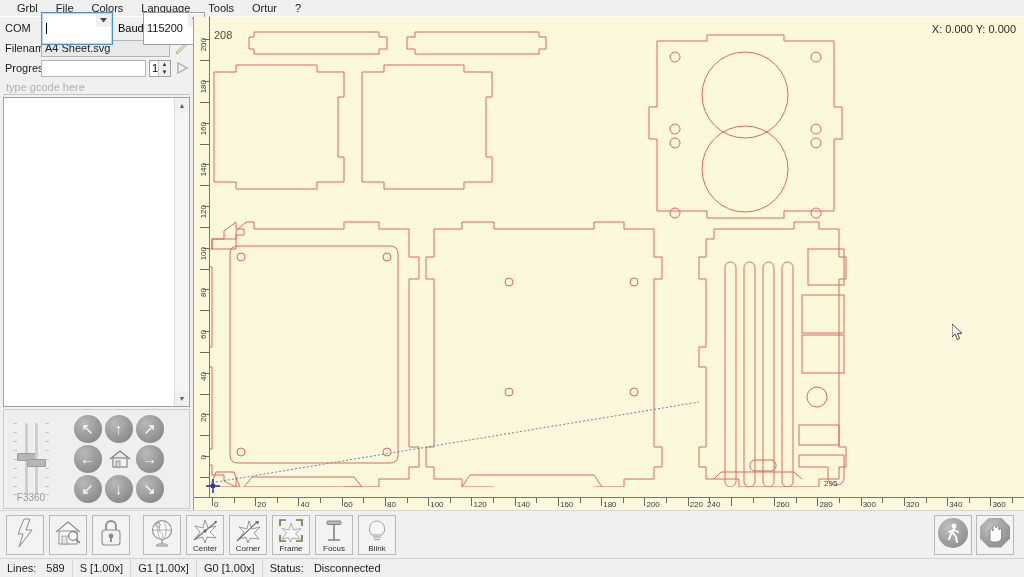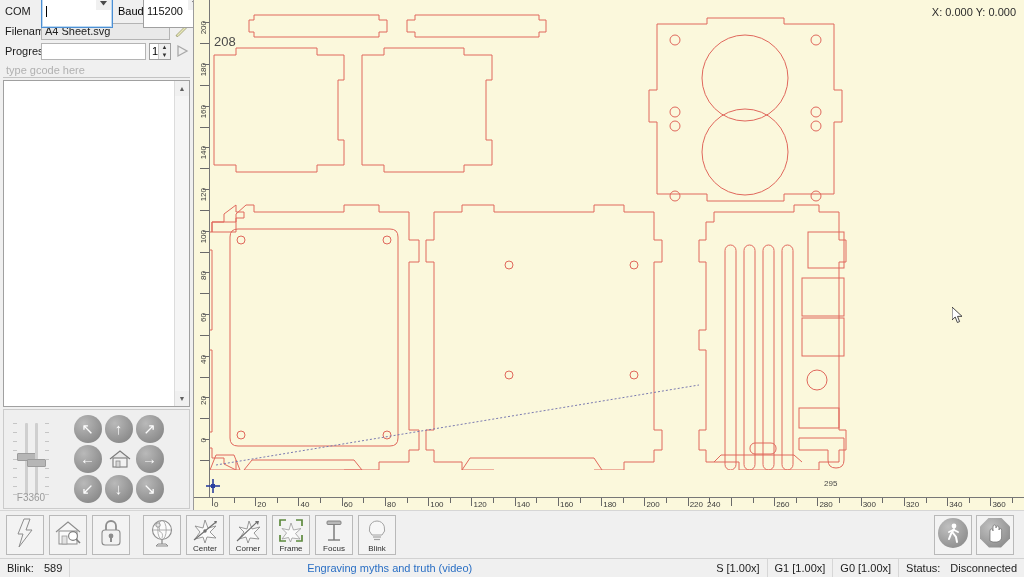--- a/index.html
+++ b/index.html
@@ -258,21 +258,21 @@
   }
   .rtick-h.major { height: 8px; }
   .rlbl-h {
     position: absolute; top: 3px;
     font-size: 8px; color: #3b3b3b; line-height: 1;
   }
   #wa-x-label {
     position: absolute; font-size: 8px; color: #4a4a4a;
   }
   #wa-y-label {
-    position: absolute; font-size: 13px; color: #4a4a4a; margin-top: 22px;
+    position: absolute; font-size: 11px; color: #4a4a4a;
   }
   #origin-marker { position: absolute; z-index: 6; }
   svg.draw { position: absolute; left: 0; top: 0; }
   .cutpath { fill: none; stroke: #e0685c; stroke-width: 1; }
   .guideline { fill: none; stroke: #7a7ab0; stroke-width: 1; stroke-dasharray: 2 2; }
   #mouse-cursor { position: absolute; z-index: 8; pointer-events: none; }
 
   
   #toolbar {
     height: 48px; flex: 0 0 48px;
@@ -334,20 +334,29 @@
   .sb-link { color: #2a6fc4; }
   .sb-spacer { flex: 1 1 auto; }
   .sb-gap { width: 10px; }
 </style>
 </head>
 <body>
 
 <div id="app">
 
 
+  <div id="menubar">
+    <div class="mi">Grbl</div>
+    <div class="mi">File</div>
+    <div class="mi">Colors</div>
+    <div class="mi">Language</div>
+    <div class="mi">Tools</div>
+    <div class="mi">Ortur</div>
+    <div class="mi">?</div>
+  </div>
 
   <div id="body">
 
     <div id="sidebar">
 
       <div class="form-row">
         <div class="form-lbl">COM</div>
         <div class="combo focused" id="com-combo">
           <span class="cursor-bar"></span>
           <span></span>
@@ -776,26 +785,23 @@
           <svg width="18" height="20" viewBox="0 0 18 20">
             <path d="M4 18 L4 8 Q4 6 5.5 6 Q7 6 7 8 L7 4 Q7 2 8.5 2 Q10 2 10 4 L10 5 Q10 3 11.5 3 Q13 3 13 5 L13 7 Q13 5.5 14.3 5.5 Q15.6 5.5 15.6 7.2 L15.6 14 Q15.6 18 11 19 L7 19 Z" fill="#ffffff" stroke="#6e6e6e" stroke-width="0.7"></path>
           </svg>
         </div>
       </div>
     </div>
   </div>
 
   <div id="statusbar">
     <div class="sb-cell">
-      <span>Blink:</span>
+      <span>Lines:</span>
       <span class="sb-gap"></span>
       <span>589</span>
-    </div>
-    <div class="sb-cell noborder sb-spacer">
-      <span style="margin:0 auto;" class="sb-link">Engraving myths and truth (video)</span>
     </div>
     <div class="sb-cell">S [1.00x]</div>
     <div class="sb-cell">G1 [1.00x]</div>
     <div class="sb-cell">G0 [1.00x]</div>
     <div class="sb-cell noborder">
       <span>Status:</span>
       <span class="sb-gap"></span>
       <span>Disconnected</span>
     </div>
   </div>

